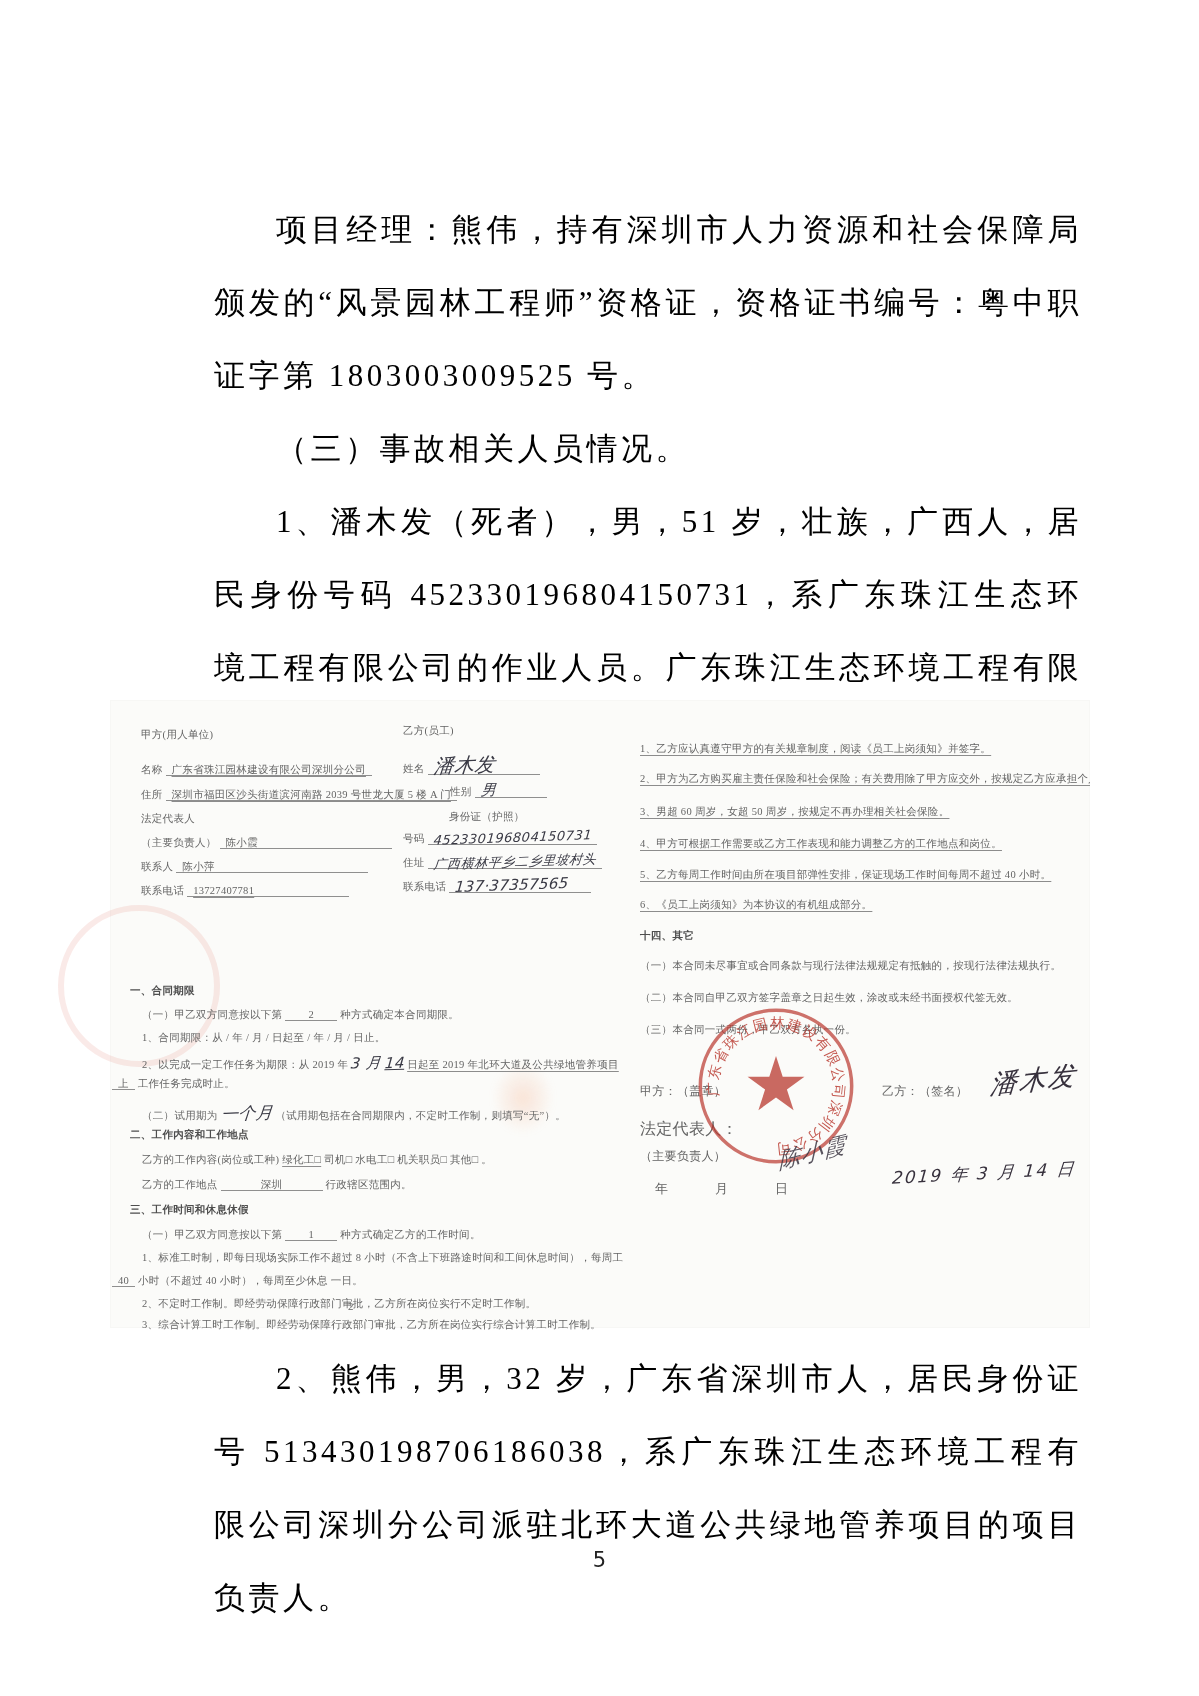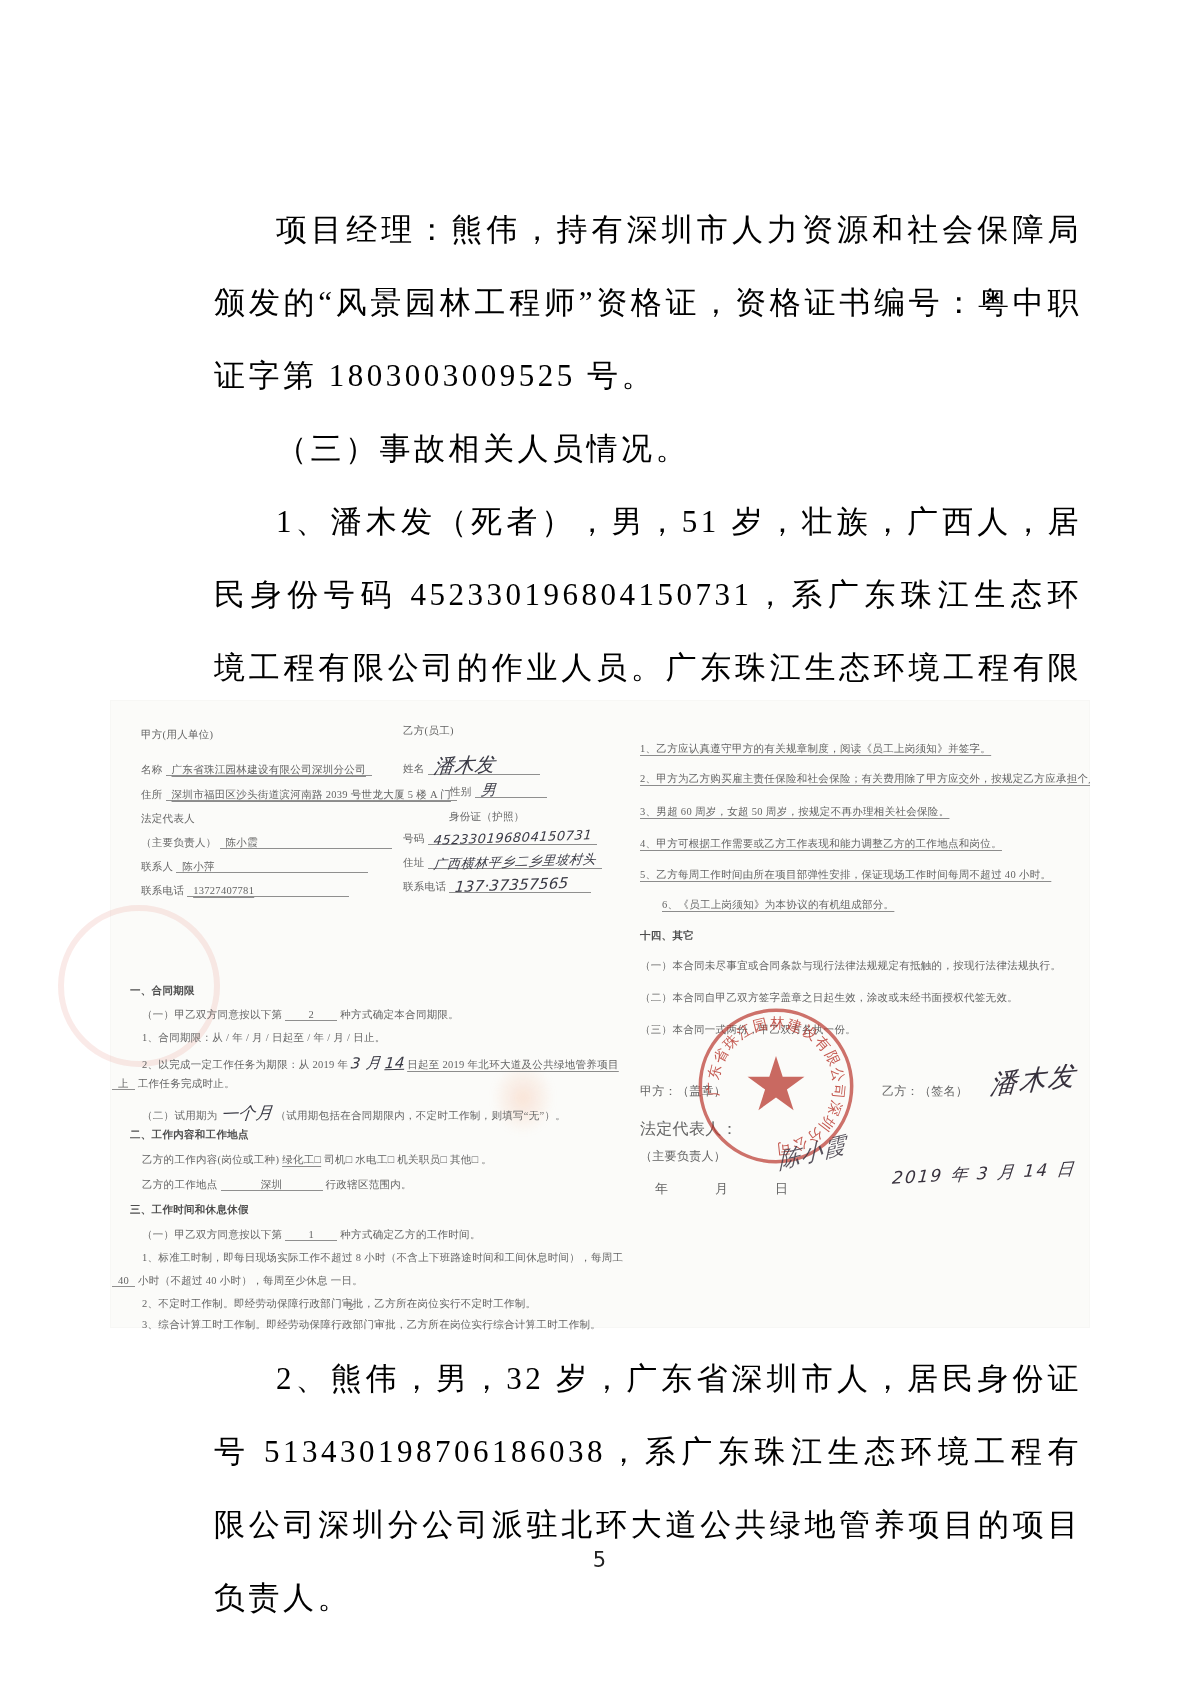--- a/index.html
+++ b/index.html
@@ -171,21 +171,21 @@
   <div class="pl" style="left:32px;top:597px;">2、不定时工作制。即经劳动保障行政部门审批，乙方所在岗位实行不定时工作制。</div>
   <div class="pl" style="left:32px;top:618px;">3、综合计算工时工作制。即经劳动保障行政部门审批，乙方所在岗位实行综合计算工时工作制。</div>
 
   <div class="pl" style="left:238px;top:600px;font-size:11px;">2</div>
 
   <div class="pl ul-text cut" style="left:530px;top:42px;width:450px;">1、乙方应认真遵守甲方的有关规章制度，阅读《员工上岗须知》并签字。</div>
   <div class="pl ul-text cut" style="left:530px;top:72px;width:450px;">2、甲方为乙方购买雇主责任保险和社会保险；有关费用除了甲方应交外，按规定乙方应承担个人摊销部分。</div>
   <div class="pl ul-text cut" style="left:530px;top:105px;width:450px;">3、男超 60 周岁，女超 50 周岁，按规定不再办理相关社会保险。</div>
   <div class="pl ul-text cut" style="left:530px;top:137px;width:450px;">4、甲方可根据工作需要或乙方工作表现和能力调整乙方的工作地点和岗位。</div>
   <div class="pl ul-text cut" style="left:530px;top:168px;width:450px;">5、乙方每周工作时间由所在项目部弹性安排，保证现场工作时间每周不超过 40 小时。</div>
-  <div class="pl ul-text cut" style="left:552px;top:198px;width:450px;">6、《员工上岗须知》为本协议的有机组成部分。</div>
+  <div class="pl ul-text cut" style="left:530px;top:198px;width:450px;">6、《员工上岗须知》为本协议的有机组成部分。</div>
 
   <div class="pl bold" style="left:530px;top:229px;">十四、其它</div>
 
   <div class="pl cut" style="left:530px;top:259px;width:450px;">（一）本合同未尽事宜或合同条款与现行法律法规规定有抵触的，按现行法律法规执行。</div>
   <div class="pl cut" style="left:530px;top:291px;width:450px;">（二）本合同自甲乙双方签字盖章之日起生效，涂改或未经书面授权代签无效。</div>
   <div class="pl cut" style="left:530px;top:323px;width:450px;">（三）本合同一式两份，甲乙双方各执一份。</div>
 
   <div class="pl" style="left:530px;top:383px;font-size:12px;">甲方：（盖章）</div>
   <div class="pl" style="left:772px;top:383px;font-size:12px;">乙方：（签名）</div>
   <div class="pl" style="left:530px;top:419px;font-size:16px;">法定代表人：</div>

